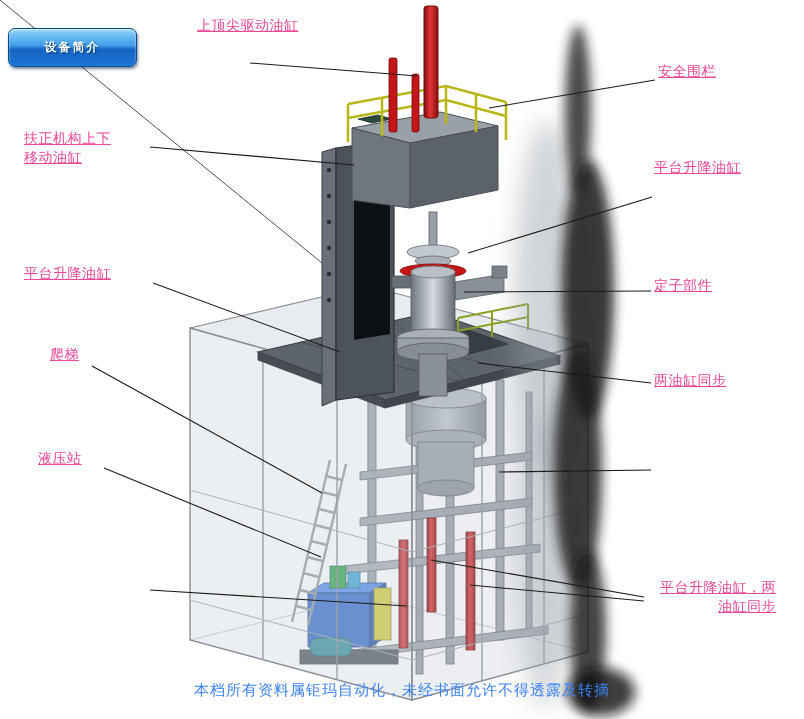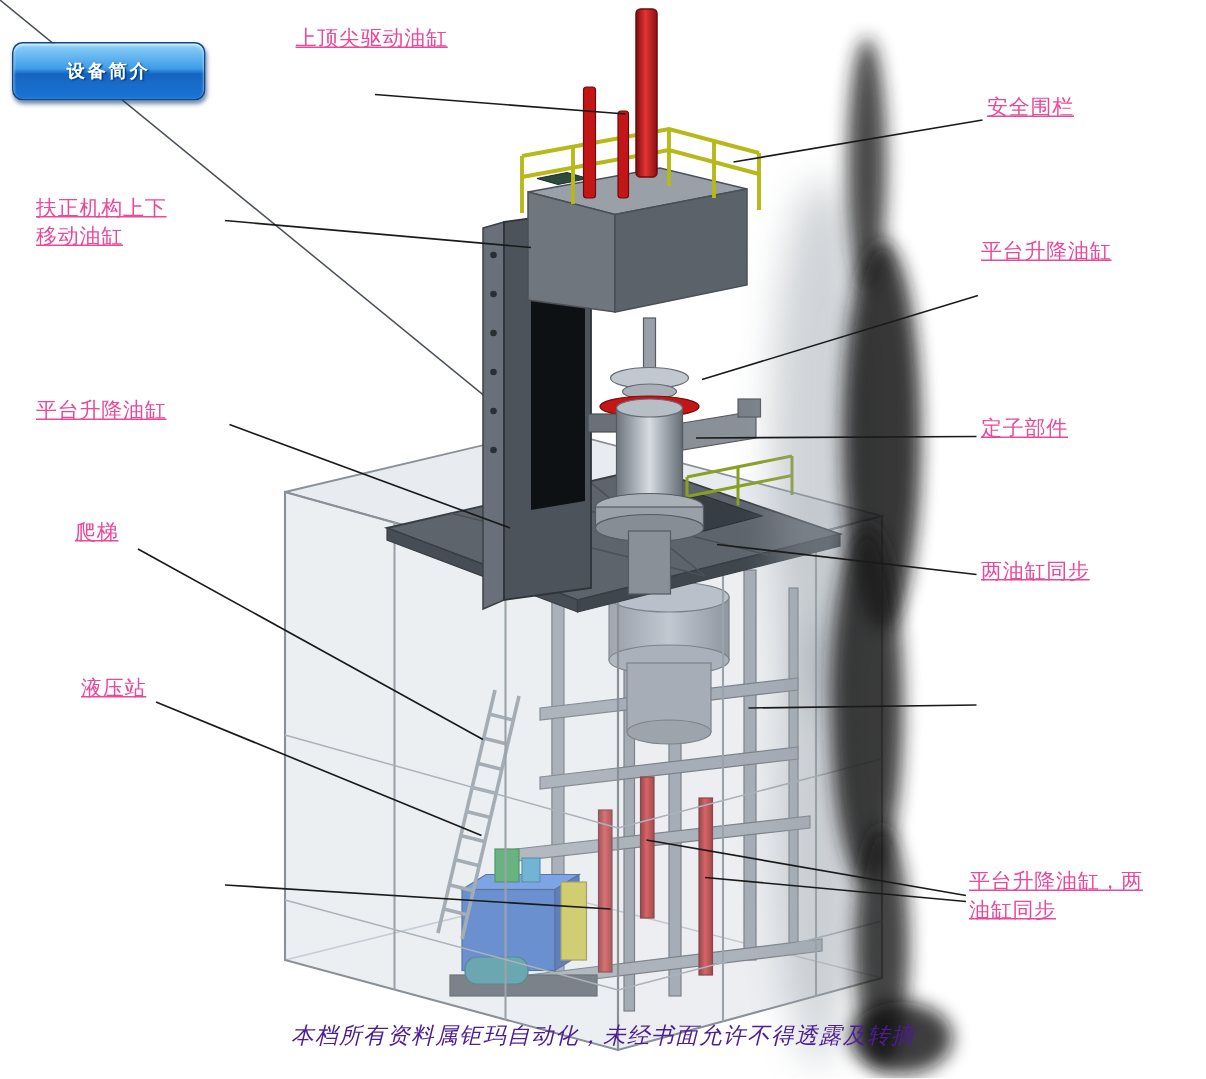--- a/index.html
+++ b/index.html
@@ -27,21 +27,21 @@
     position:absolute;
     color:#ec4899;
     font-size:14px;
     line-height:1.35;
     letter-spacing:0.5px;
     font-weight:400;
     text-decoration:underline;
   }
   .footer{
     position:absolute;left:0;right:0;top:681px;
-    text-align:center;color:#4c1d95;font-size:15px;letter-spacing:1px;font-style:italic;
+    text-align:center;color:#3b82f6;font-size:15px;letter-spacing:1px;
   }
 </style>
 </head>
 <body>
 
 <div class="canvas">
 
   <svg class="machine-svg" viewBox="0 0 804 719" xmlns="http://www.w3.org/2000/svg">
     <defs>
       <linearGradient id="redg" x1="0" y1="0" x2="1" y2="0">
@@ -240,18 +240,18 @@
   </div>
 
   <div class="callout" style="left:197px;top:16px;width:118px;">上顶尖驱动油缸</div>
   <div class="callout" style="left:658px;top:62px;">安全围栏</div>
   <div class="callout" style="left:24px;top:110px;width:98px;margin-top:19px;">扶正机构上下移动油缸</div>
   <div class="callout" style="left:654px;top:158px;width:98px;">平台升降油缸</div>
   <div class="callout" style="left:24px;top:264px;">平台升降油缸</div>
   <div class="callout" style="left:654px;top:276px;">定子部件</div>
   <div class="callout" style="left:50px;top:345px;">爬梯</div>
   <div class="callout" style="left:654px;top:371px;">两油缸同步</div>
-  <div class="callout" style="left:38px;top:449px;margin-left:16px;">液压站</div>
-  <div class="callout" style="left:646px;top:578px;width:130px;">平台升降油缸，两油缸同步</div>
+  <div class="callout" style="left:38px;top:449px;">液压站</div>
+  <div class="callout" style="left:646px;top:578px;width:130px;text-align:right;">平台升降油缸，两油缸同步</div>
 
   <div class="footer">本档所有资料属钜玛自动化，未经书面允许不得透露及转摘</div>
 
 </div>
 
 </body></html>

